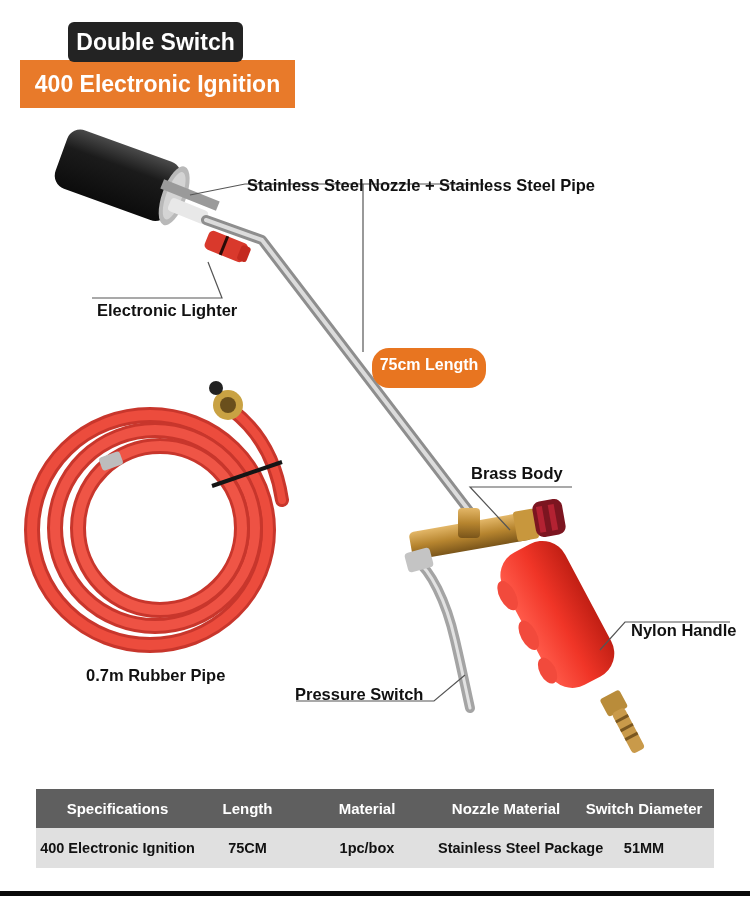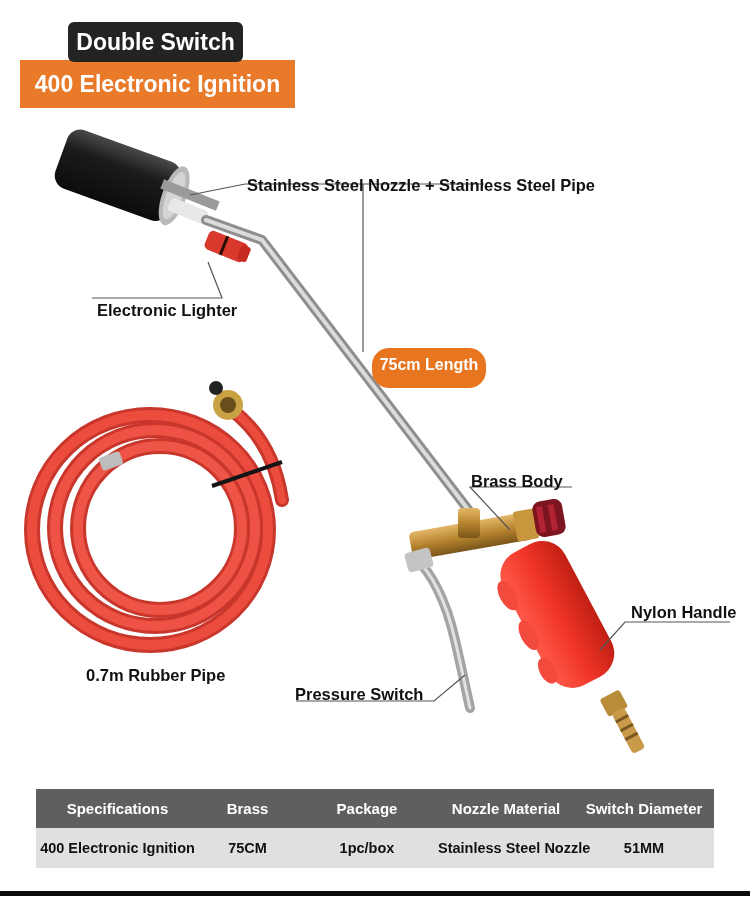--- a/index.html
+++ b/index.html
@@ -147,46 +147,46 @@
     <polyline points="92,298 222,298 208,262"></polyline>
     <polyline points="572,487 470,487 510,530"></polyline>
     <polyline points="730,622 625,622 600,650"></polyline>
     <polyline points="296,701 434,701 465,675"></polyline>
   </g>
 </svg>
 
 <div class="label" style="left:247px; top:161px;margin-top:15px;">Stainless Steel Nozzle + Stainless Steel Pipe</div>
 <div class="label" style="left:97px; top:301px;">Electronic Lighter</div>
 <div class="pill">75cm Length</div>
-<div class="label" style="left:471px; top:464px;margin-top:8px;">Brass Body</div>
-<div class="label" style="left:631px; top:603px;">Nylon Handle</div>
+<div class="label" style="left:471px; top:464px;">Brass Body</div>
+<div class="label" style="left:631px; top:621px;">Nylon Handle</div>
 <div class="label" style="left:86px; top:666px;">0.7m Rubber Pipe</div>
 <div class="label" style="left:295px; top:685px;">Pressure Switch</div>
 
 <table class="spec-table">
   <colgroup>
     <col style="width:163px">
       <col style="width:97px">
       <col style="width:142px">
       <col style="width:136px">
       <col style="width:140px">
   </colgroup>
   <thead>
     <tr>
       <th>Specifications</th>
-      <th>Brass</th>
-      <th>Package</th>
+      <th>Length</th>
+      <th>Material</th>
       <th>Nozzle Material</th>
       <th>Switch Diameter</th>
     </tr>
   </thead>
   <tbody>
     <tr>
       <td>400 Electronic Ignition</td>
       <td>75CM</td>
       <td>1pc/box</td>
-      <td>Stainless Steel Nozzle</td>
+      <td>Stainless Steel Package</td>
       <td>51MM</td>
     </tr>
   </tbody>
 </table>
 
 <div class="bottom-rule"></div>
 
 </body></html>

